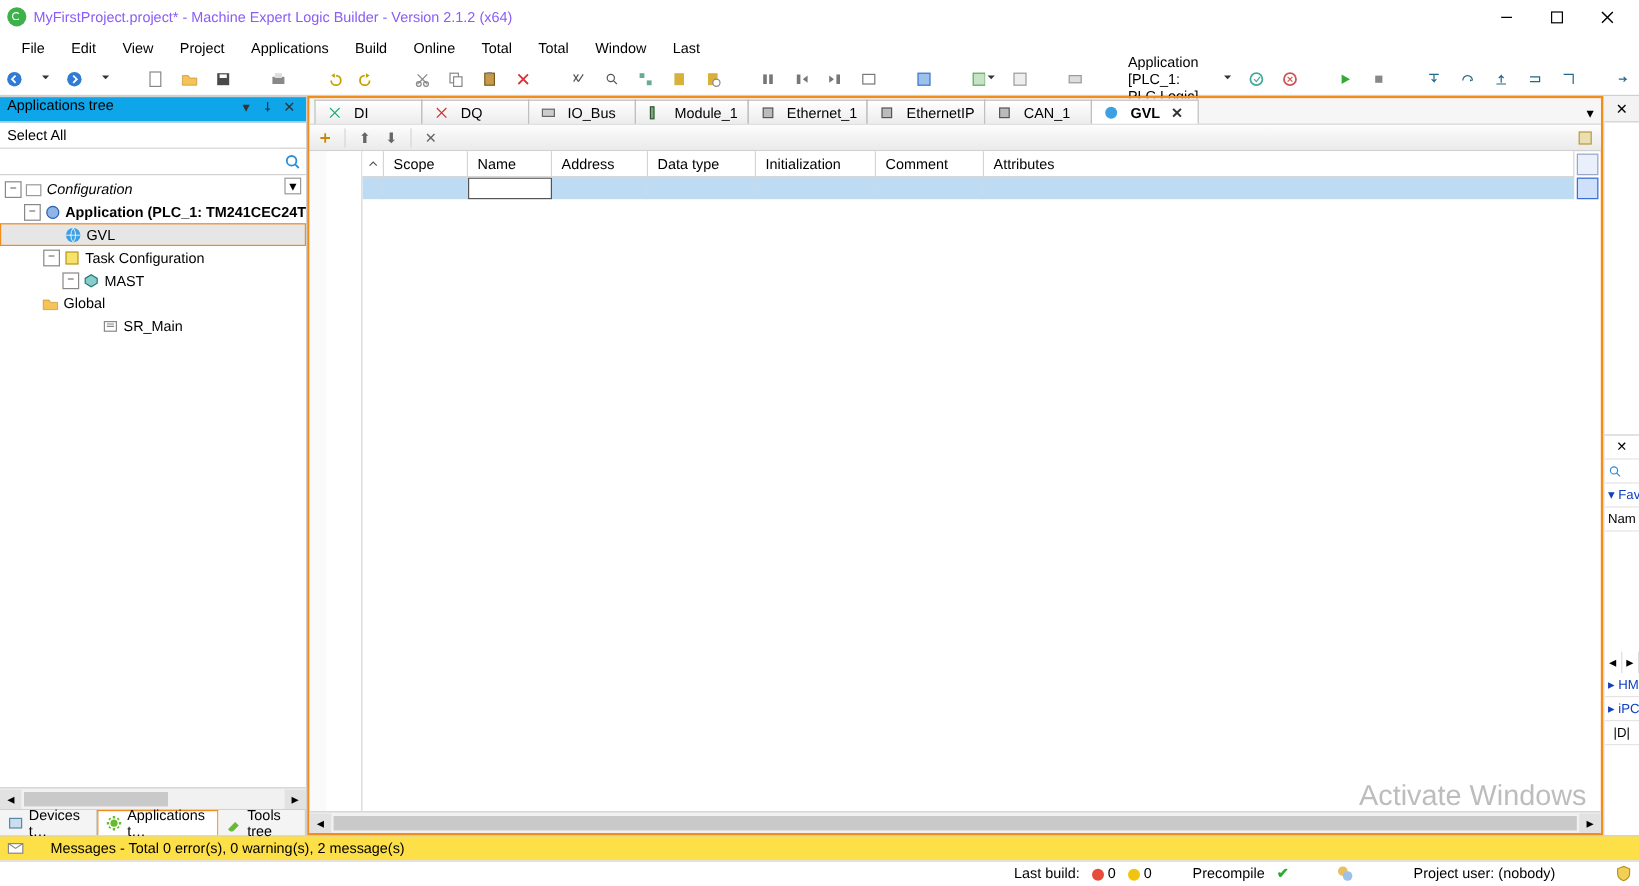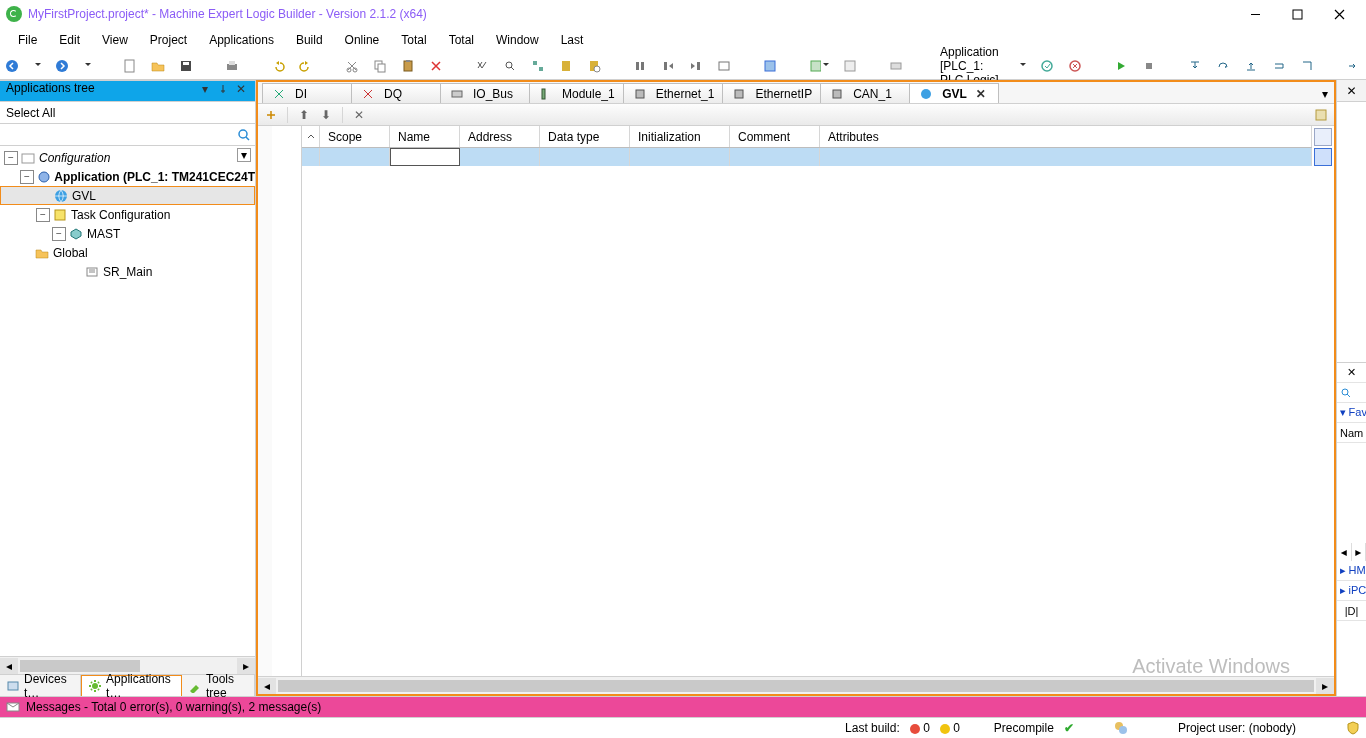--- a/index.html
+++ b/index.html
@@ -77,21 +77,21 @@
 
 .rightcol{width:30px;display:flex;flex-direction:column;border-left:1px solid #d0d0d0;}
 .rclose{height:22px;display:flex;align-items:center;justify-content:center;background:#f3f3f3;border-bottom:1px solid #d0d0d0;}
 .rightcol .gap{flex:0 0 260px;}
 .rgroup{border-top:1px solid #d0d0d0;display:flex;flex-direction:column;}
 .rbtn{height:20px;display:flex;align-items:center;padding:0 3px;border-bottom:1px solid #e4e4e4;font-size:11px;white-space:nowrap;overflow:hidden;}
 .rbtn.blue{color:#1040c0;}
 .rarrows{height:18px;display:flex;}
 .rarrows div{flex:1;display:flex;align-items:center;justify-content:center;border-right:1px solid #ddd;}
 
-.msgbar{height:21px;border-top:1px solid #d0d0d0;display:flex;align-items:center;padding:0 6px;gap:6px;background:#ec4899;}
+.msgbar{height:21px;border-top:1px solid #d0d0d0;display:flex;align-items:center;padding:0 6px;gap:22px;background:#fde047;}
 .msgbar .ico{width:14px;height:14px;}
 .statusbar{height:21px;border-top:1px solid #d0d0d0;display:flex;align-items:center;padding:0 6px;gap:10px;background:#fff;}
 .statusbar .spacer{flex:1;}
 .dot{width:10px;height:10px;border-radius:50%;display:inline-block;vertical-align:middle;}
 .dot.red{background:#e74c3c;}
 .dot.yel{background:#f1c40f;}
 .check{color:#2faa2f;font-weight:bold;}
 .shield{width:14px;height:14px;}
 
 svg{display:block;}
@@ -632,21 +632,21 @@
       </div>
     </div>
     <div class="hscroll2">
       <div class="arr">◂</div>
       <div class="track">
           <div class="thumb"></div>
         </div>
       <div class="arr">▸</div>
     </div>
 
-    <div style="position:absolute;right:76px;bottom:60px;color:#bdbdbd;font-size:20px;pointer-events:none;">Activate Windows</div>
+    <div style="position:absolute;right:44px;bottom:60px;color:#bdbdbd;font-size:24px;pointer-events:none;">Activate Windows</div>
   </div>
 
   <div class="rightcol">
     <div class="rclose">✕</div>
     <div class="gap"></div>
     <div class="rgroup">
       <div class="rbtn" style="justify-content:center;">✕</div>
       <div class="rbtn">
           <svg width="12" height="12">
             <circle cx="5" cy="5" r="3" fill="none" stroke="#2b8dd6"></circle>

